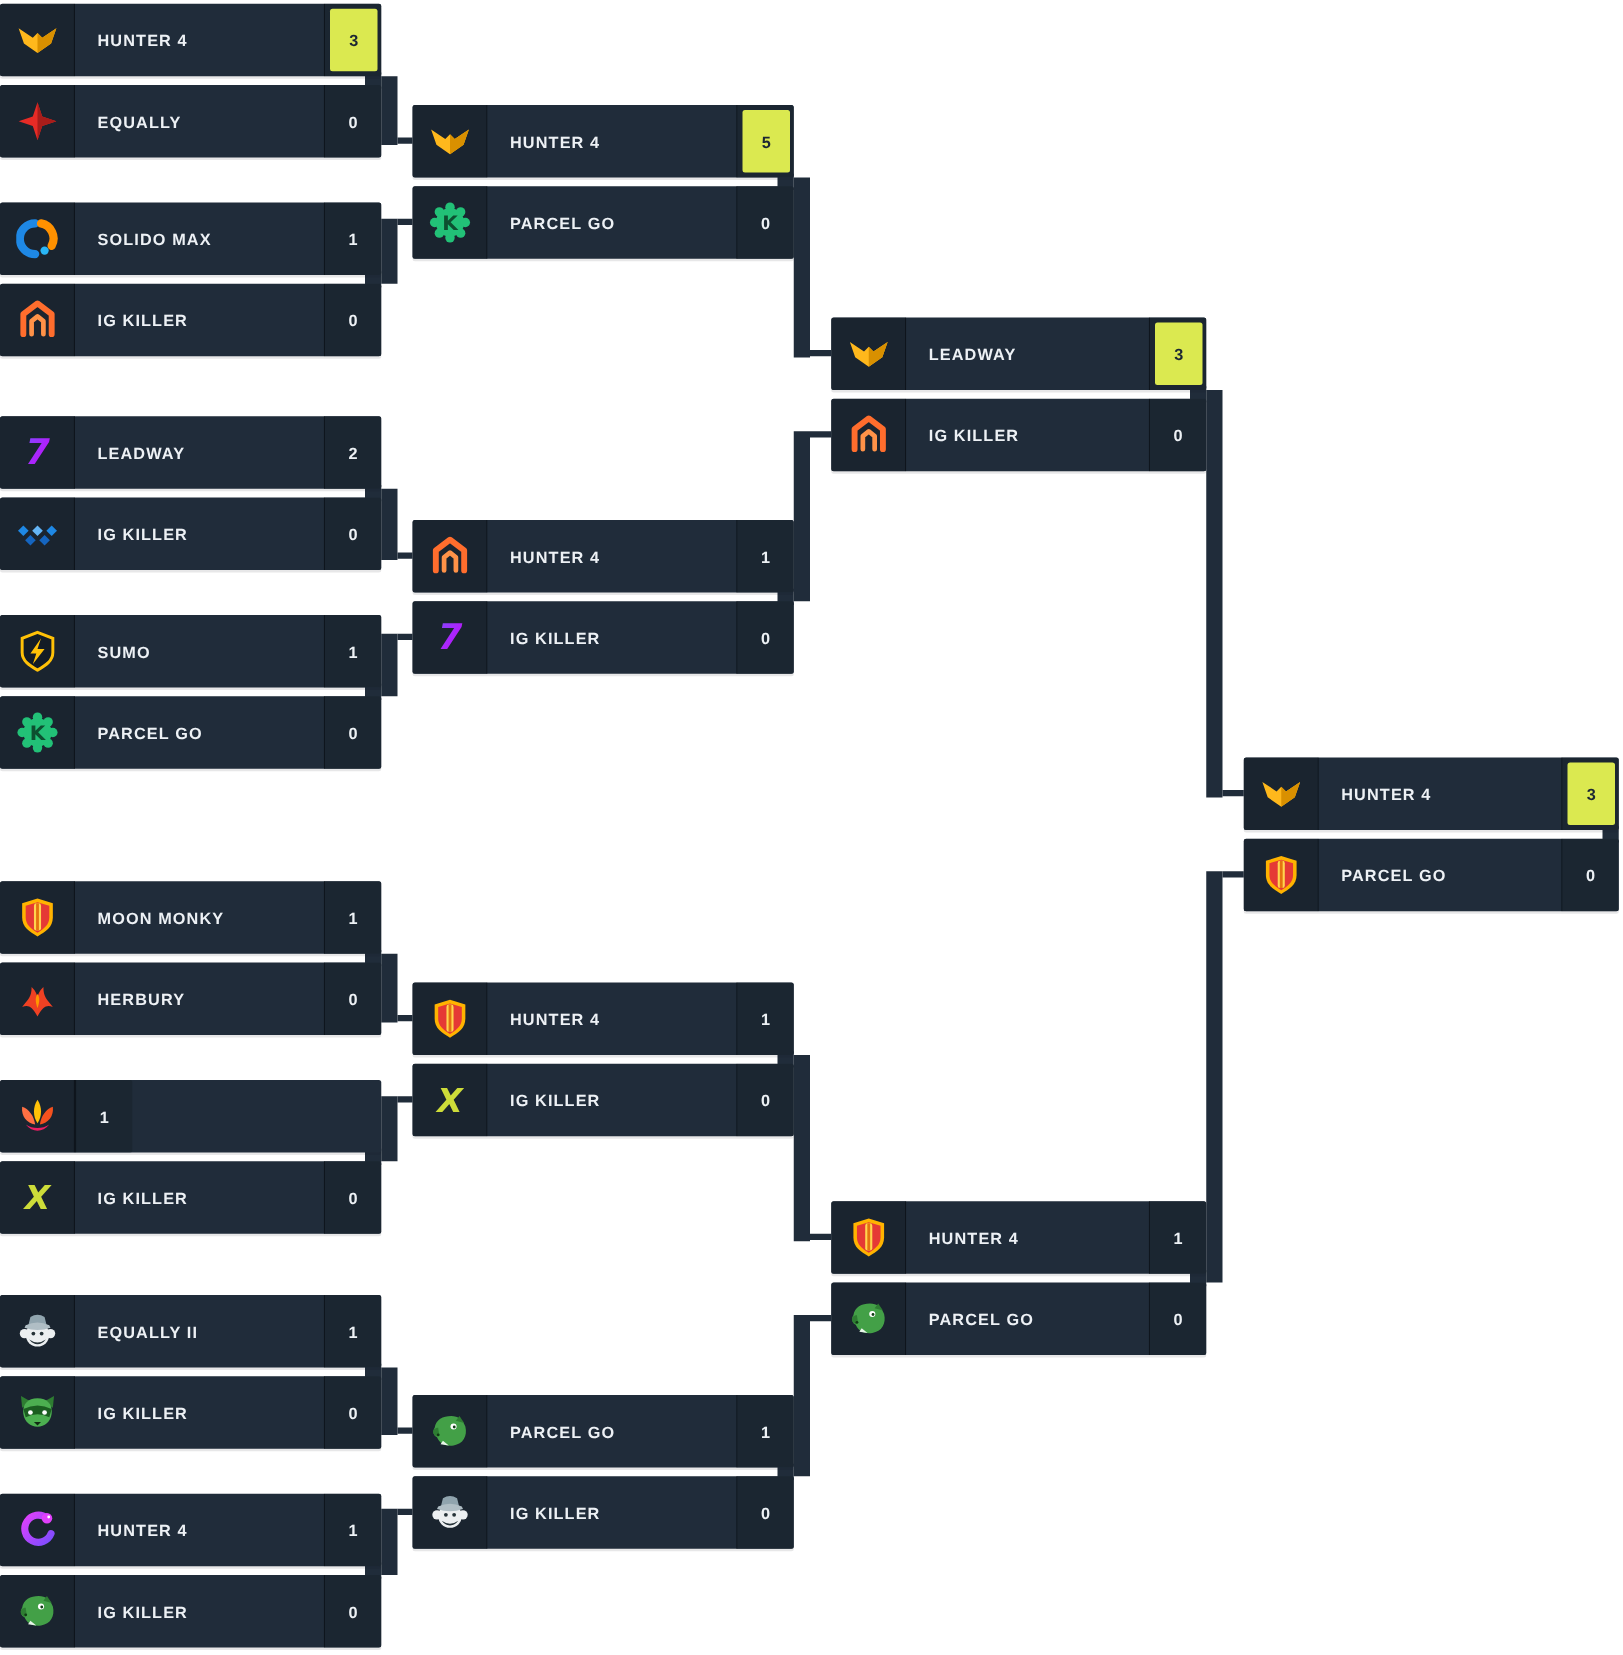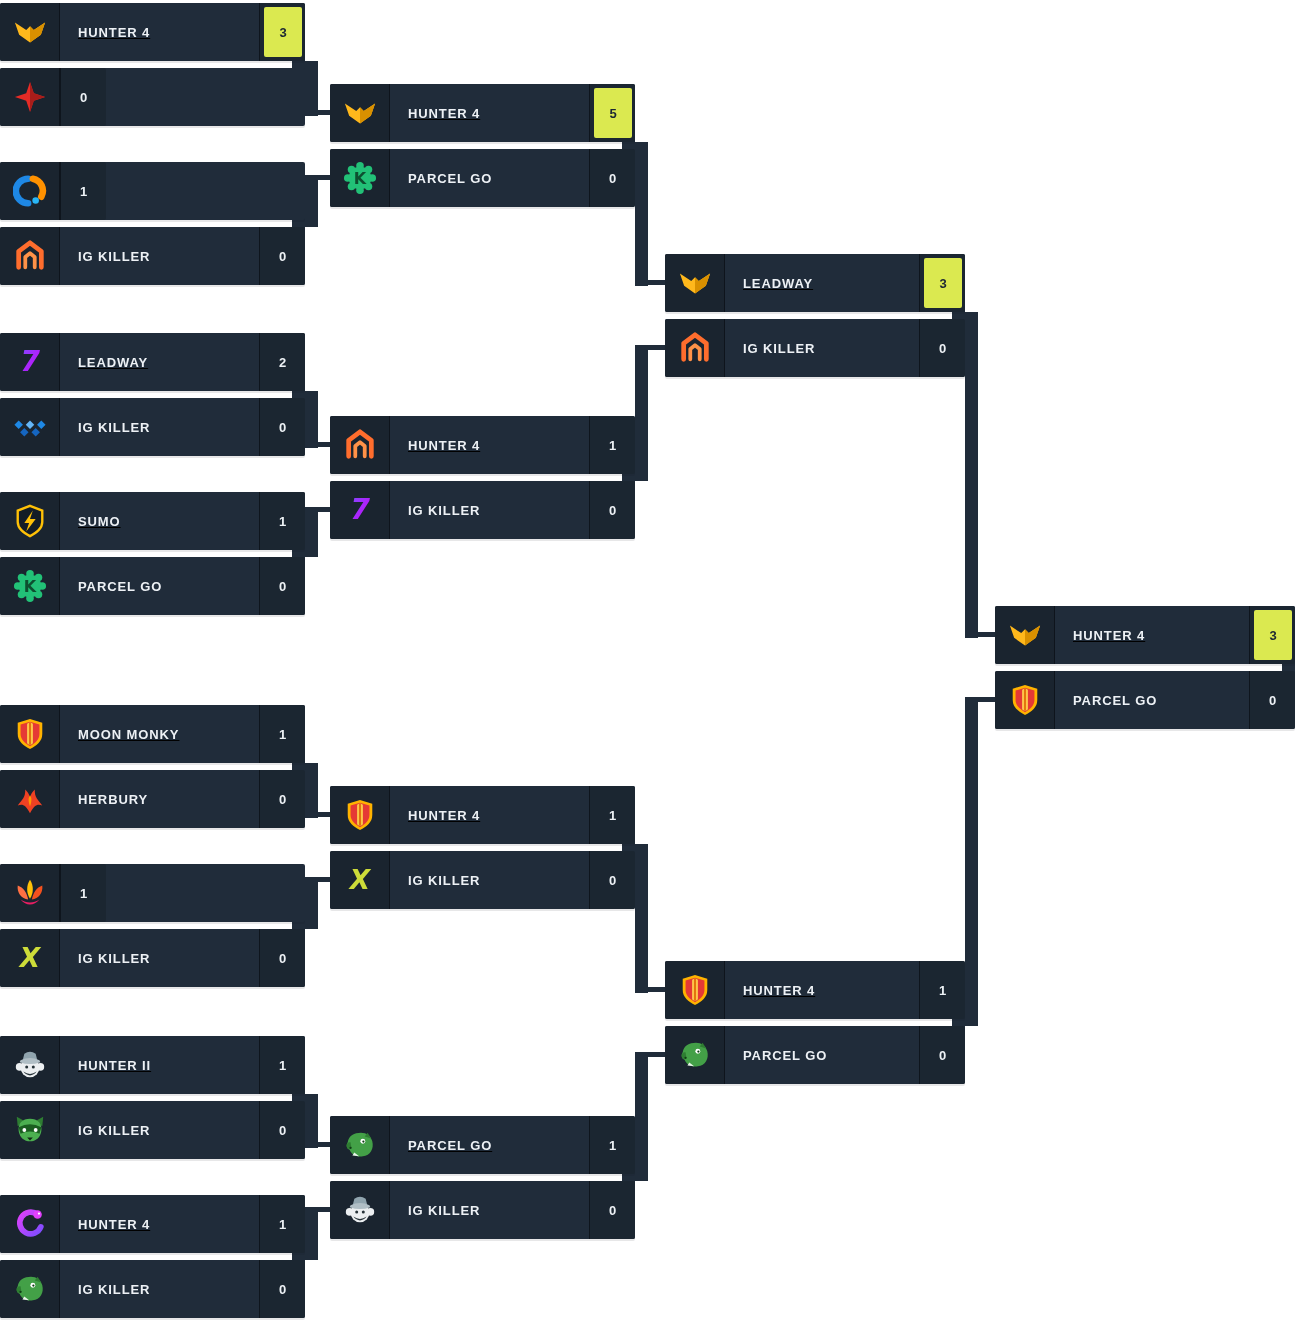--- a/index.html
+++ b/index.html
@@ -17,21 +17,21 @@
   .pbar { right:0; top:55px; width:13px; height:13px; }
 
   
   .match { position:absolute; height:123px; z-index:2; }
   .team {
     position:absolute; left:0; width:100%; height:58px;
     display:flex; align-items:stretch;
     background:var(--card-bg,#202c3a); border-radius:2px;
     box-shadow:0 2px 0 rgba(15,22,30,0.10);
   }
-  .team.t0 { top:0;text-decoration:underline; } .team.t1 { top:65px; }
+  .team.t0 { top:0; } .team.t1 { top:65px; }
   .tile {
     width:60px; flex:0 0 60px; background:var(--tile-bg,#1a242f);
     display:flex; align-items:center; justify-content:center;
     border-right:1px solid rgba(8,13,19,0.65);
     border-radius:2px 0 0 2px;
   }
   .icon { width:34px; height:34px; display:block; }
   .icon svg { width:34px; height:34px; display:block; }
   .tname {
     flex:1 1 auto; display:flex; align-items:center; padding-left:18px;
@@ -109,38 +109,40 @@
     </div>
     <div class="team t1">
       <div class="tile">
           <span class="icon">
             <svg viewBox="0 0 36 36">
               <path fill="#e62b26" d="M18 2l4 12 12 4-12 4-4 12-4-12-12-4 12-4z"></path>
               <path fill="#a81d1a" d="M18 2l4 12 12 4-12 4-4 12z"></path>
             </svg>
           </span>
         </div>
+      <div class="tname">EQUALLY</div>
       <div class="tscore">
           <span class="scorebox">0</span>
         </div>
     </div>
   </div>
 
   <div class="match" style="left:0;top:162px;width:305px;">
     <div class="pbar"></div>
     <div class="team t0">
       <div class="tile">
           <span class="icon">
             <svg viewBox="0 0 36 36" fill="none">
               <path stroke="#1e88e5" stroke-width="7" stroke-linecap="round" d="M16 5A13 13 0 0 0 16 31"></path>
               <path stroke="#ff9100" stroke-width="7" stroke-linecap="round" d="M21 5a13 13 0 0 1 9 19"></path>
               <circle cx="24" cy="28" r="3.5" fill="#29b6f6"></circle>
             </svg>
           </span>
         </div>
+      <div class="tname">SOLIDO MAX</div>
       <div class="tscore">
           <span class="scorebox">1</span>
         </div>
     </div>
     <div class="team t1">
       <div class="tile">
           <span class="icon">
             <svg viewBox="0 0 36 36" fill="none" stroke-linejoin="round" stroke-linecap="round">
               <path stroke="#ff6d2d" stroke-width="5" d="M6 30V13L18 4l12 9v17"></path>
               <path stroke="#ff9248" stroke-width="4" d="M13 30V19l5-4 5 4v11"></path>
@@ -310,21 +312,21 @@
               <circle cx="29" cy="20" r="4" fill="#eceff1"></circle>
               <circle cx="18" cy="21" r="10" fill="#eceff1"></circle>
               <path d="M12 6q6-4 12 0l2 8q-8-3-16 0z" fill="#90a4ae"></path>
               <path d="M8 13q10-5 20 0l1 2q-11 4-22 0z" fill="#b0bec5"></path>
               <circle cx="14.5" cy="20" r="1.6" fill="#263238"></circle>
               <circle cx="21.5" cy="20" r="1.6" fill="#263238"></circle>
               <path d="M11 25q7 5 14 0-3 4-7 4t-7-4z" fill="#263238"></path>
             </svg>
           </span>
         </div>
-      <div class="tname">HUNTER II</div>
+      <div class="tname">EQUALLY II</div>
       <div class="tscore">
           <span class="scorebox">1</span>
         </div>
     </div>
     <div class="team t1">
       <div class="tile">
           <span class="icon">
             <svg viewBox="0 0 36 36">
               <path d="M4 4l9 5-8 5z" fill="#2e7d32"></path>
               <path d="M32 4l-9 5 8 5z" fill="#2e7d32"></path>

